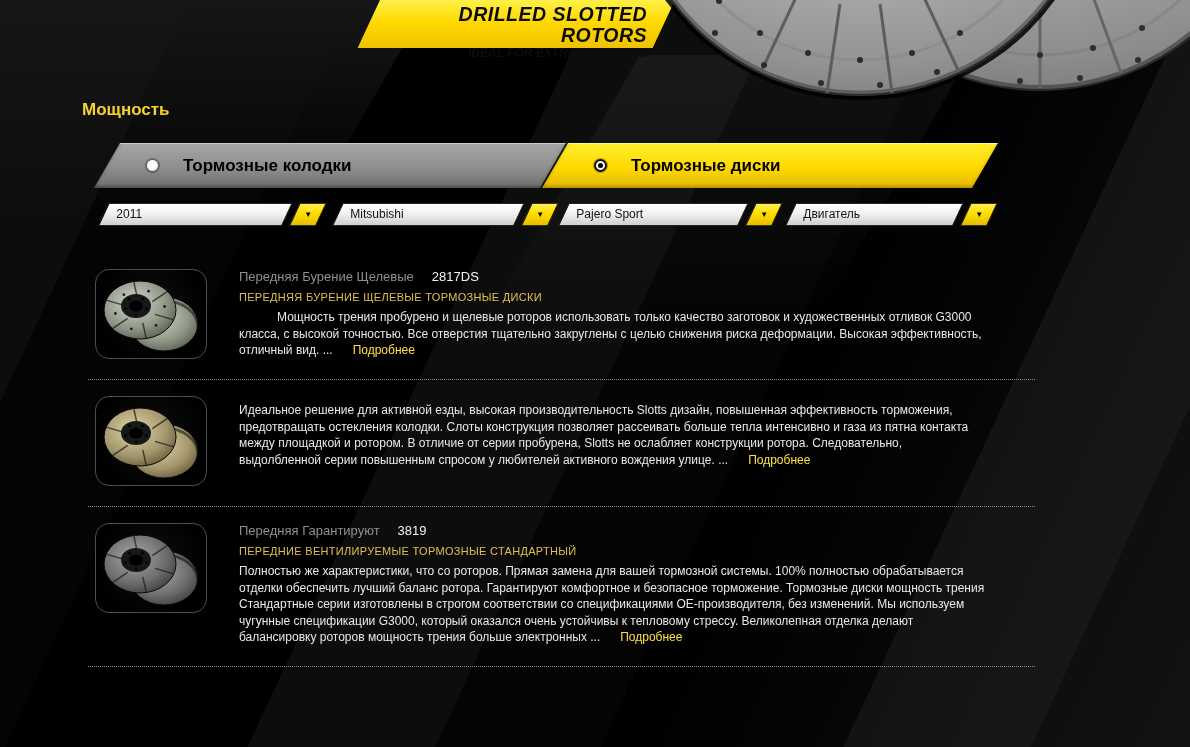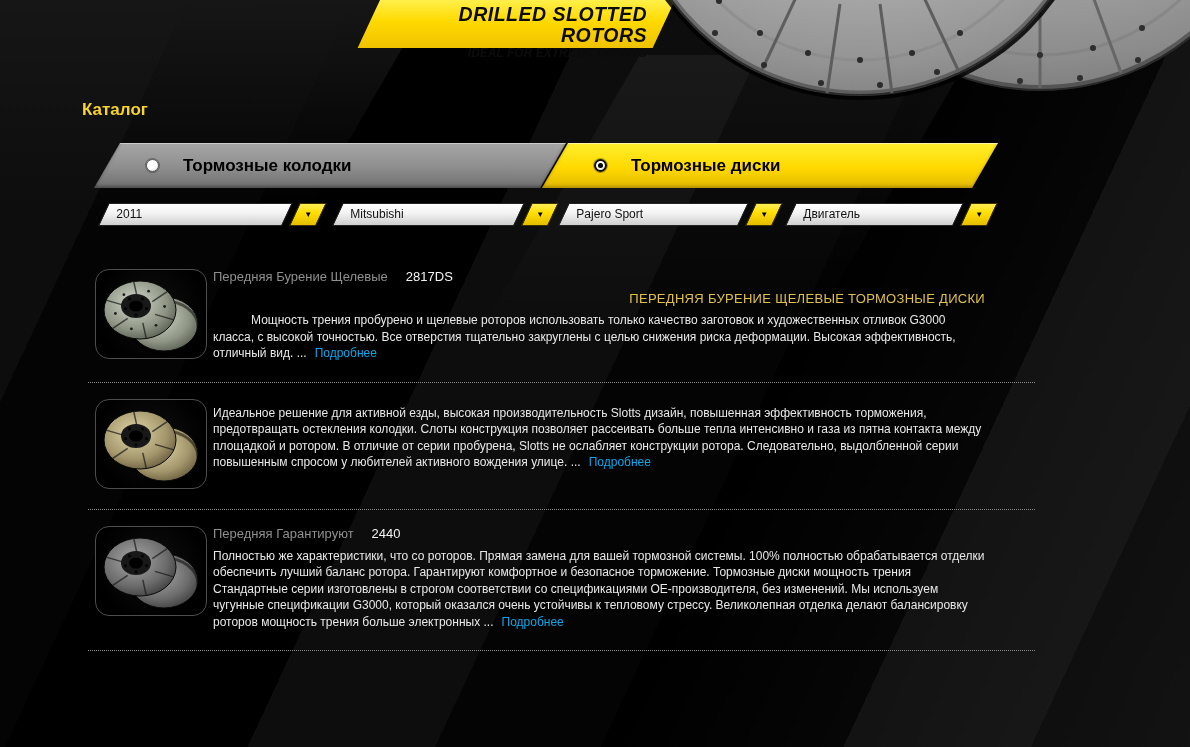--- a/index.html
+++ b/index.html
@@ -67,33 +67,33 @@
   .f-inner{transform:skewX(25deg);padding-left:12px;line-height:21px;
     font-size:12px;color:#111;white-space:nowrap;}
   .f-btn{width:27px;transform:skewX(-25deg);transform-origin:50% 100%;
     background:linear-gradient(180deg,#ffee55,#ffdd00 45%,#e4bd00);
     border:1px solid #3c3200;box-sizing:border-box;
     display:flex;align-items:center;justify-content:center;}
   .f-arrow{transform:skewX(25deg);font-size:8px;color:#000;line-height:1;}
 
   
   .products{position:absolute;left:95px;top:267px;width:890px;z-index:1;}
-  .product{display:flex;gap:6px;padding:2px 0 6px 0;}
+  .product{display:flex;gap:32px;padding:2px 0 6px 0;}
   .thumb{flex:0 0 112px;width:112px;height:90px;box-sizing:border-box;
     border:1px solid #4e4e4e;border-radius:14px;
     background:radial-gradient(circle at 50% 45%, #101010 0%, #000 75%);
     display:flex;align-items:center;justify-content:center;overflow:hidden;}
   .pinfo{flex:1;min-width:0;}
   .pname-line{font-size:13px;line-height:16px;}
   .pname{color:#8f8f8f;}
   .pcode{color:#f2f2f2;margin-left:18px;}
-  .ptitle{margin-top:6px;font-size:13px;letter-spacing:.3px;color:#dfc14a;cursor:pointer;text-align:right;}
+  .ptitle{margin-top:6px;font-size:11px;letter-spacing:.3px;color:#dfc14a;cursor:pointer;}
   .pdesc{margin-top:6px;font-size:12px;line-height:16.5px;color:#e8e8e8;}
   .pdesc.indent{text-indent:38px;}
-  .more{color:#0ea5e9;cursor:pointer;text-decoration:none;margin-left:8px;}
+  .more{color:#fde047;cursor:pointer;text-decoration:none;margin-left:20px;}
   .sep{border-top:1px dotted #8a8a8a;margin:14px 0 14px -7px;width:947px;height:0;}
 </style>
 </head>
 <body>
 
 <div class="page">
   <div class="wedge wedge1"></div>
   <div class="wedge wedge2"></div>
 
   <div class="banner">
@@ -162,21 +162,21 @@
           <circle cx="89" cy="1" r="3"></circle>
         <circle cx="307" cy="72" r="3"></circle>
           <circle cx="250" cy="85" r="3"></circle>
           <circle cx="191" cy="83" r="3"></circle>
         <circle cx="134" cy="65" r="3"></circle>
           <circle cx="85" cy="33" r="3"></circle>
       </g>
     </g>
   </svg>
 
-  <div class="heading">Каталог</div>
+  <div class="heading">Мощность</div>
 
   <div class="tabs">
     <div class="tab tab-gray">
       <div class="tab-inner">
         <span class="radio"></span>
         <span class="tab-label">Тормозные колодки</span>
       </div>
     </div>
     <div class="tab tab-yellow">
       <div class="tab-inner">
@@ -348,20 +348,21 @@
               <circle cx="50.5" cy="38.7" r="1.6"></circle>
               <circle cx="40" cy="44.8" r="1.6"></circle>
               <circle cx="29.5" cy="38.7" r="1.6"></circle>
               <circle cx="33.5" cy="28.9" r="1.6"></circle>
               <circle cx="46.5" cy="28.9" r="1.6"></circle>
             </g>
           </svg>
         </div>
     <div class="pinfo">
       <div class="pname-line">
-        <span class="pname">Передняя Гарантируют</span><span class="pcode">2440</span>
-      </div>
+        <span class="pname">Передняя Гарантируют</span><span class="pcode">3819</span>
+      </div>
+      <div class="ptitle">ПЕРЕДНИЕ ВЕНТИЛИРУЕМЫЕ ТОРМОЗНЫЕ СТАНДАРТНЫЙ</div>
       <div class="pdesc"><span>Полностью же характеристики, что со роторов. Прямая замена для вашей тормозной системы. 100% полностью обрабатывается отделки обеспечить лучший баланс ротора. Гарантируют комфортное и безопасное торможение. Тормозные диски мощность трения Стандартные серии изготовлены в строгом соответствии со спецификациями ОЕ-производителя, без изменений. Мы используем чугунные спецификации G3000, который оказался очень устойчивы к тепловому стрессу. Великолепная отделка делают балансировку роторов мощность трения больше электронных ...</span><a class="more">Подробнее</a></div>
     </div>
   </div>
   <div class="sep"></div>
 </div>
 </div>
 
 </body></html>

